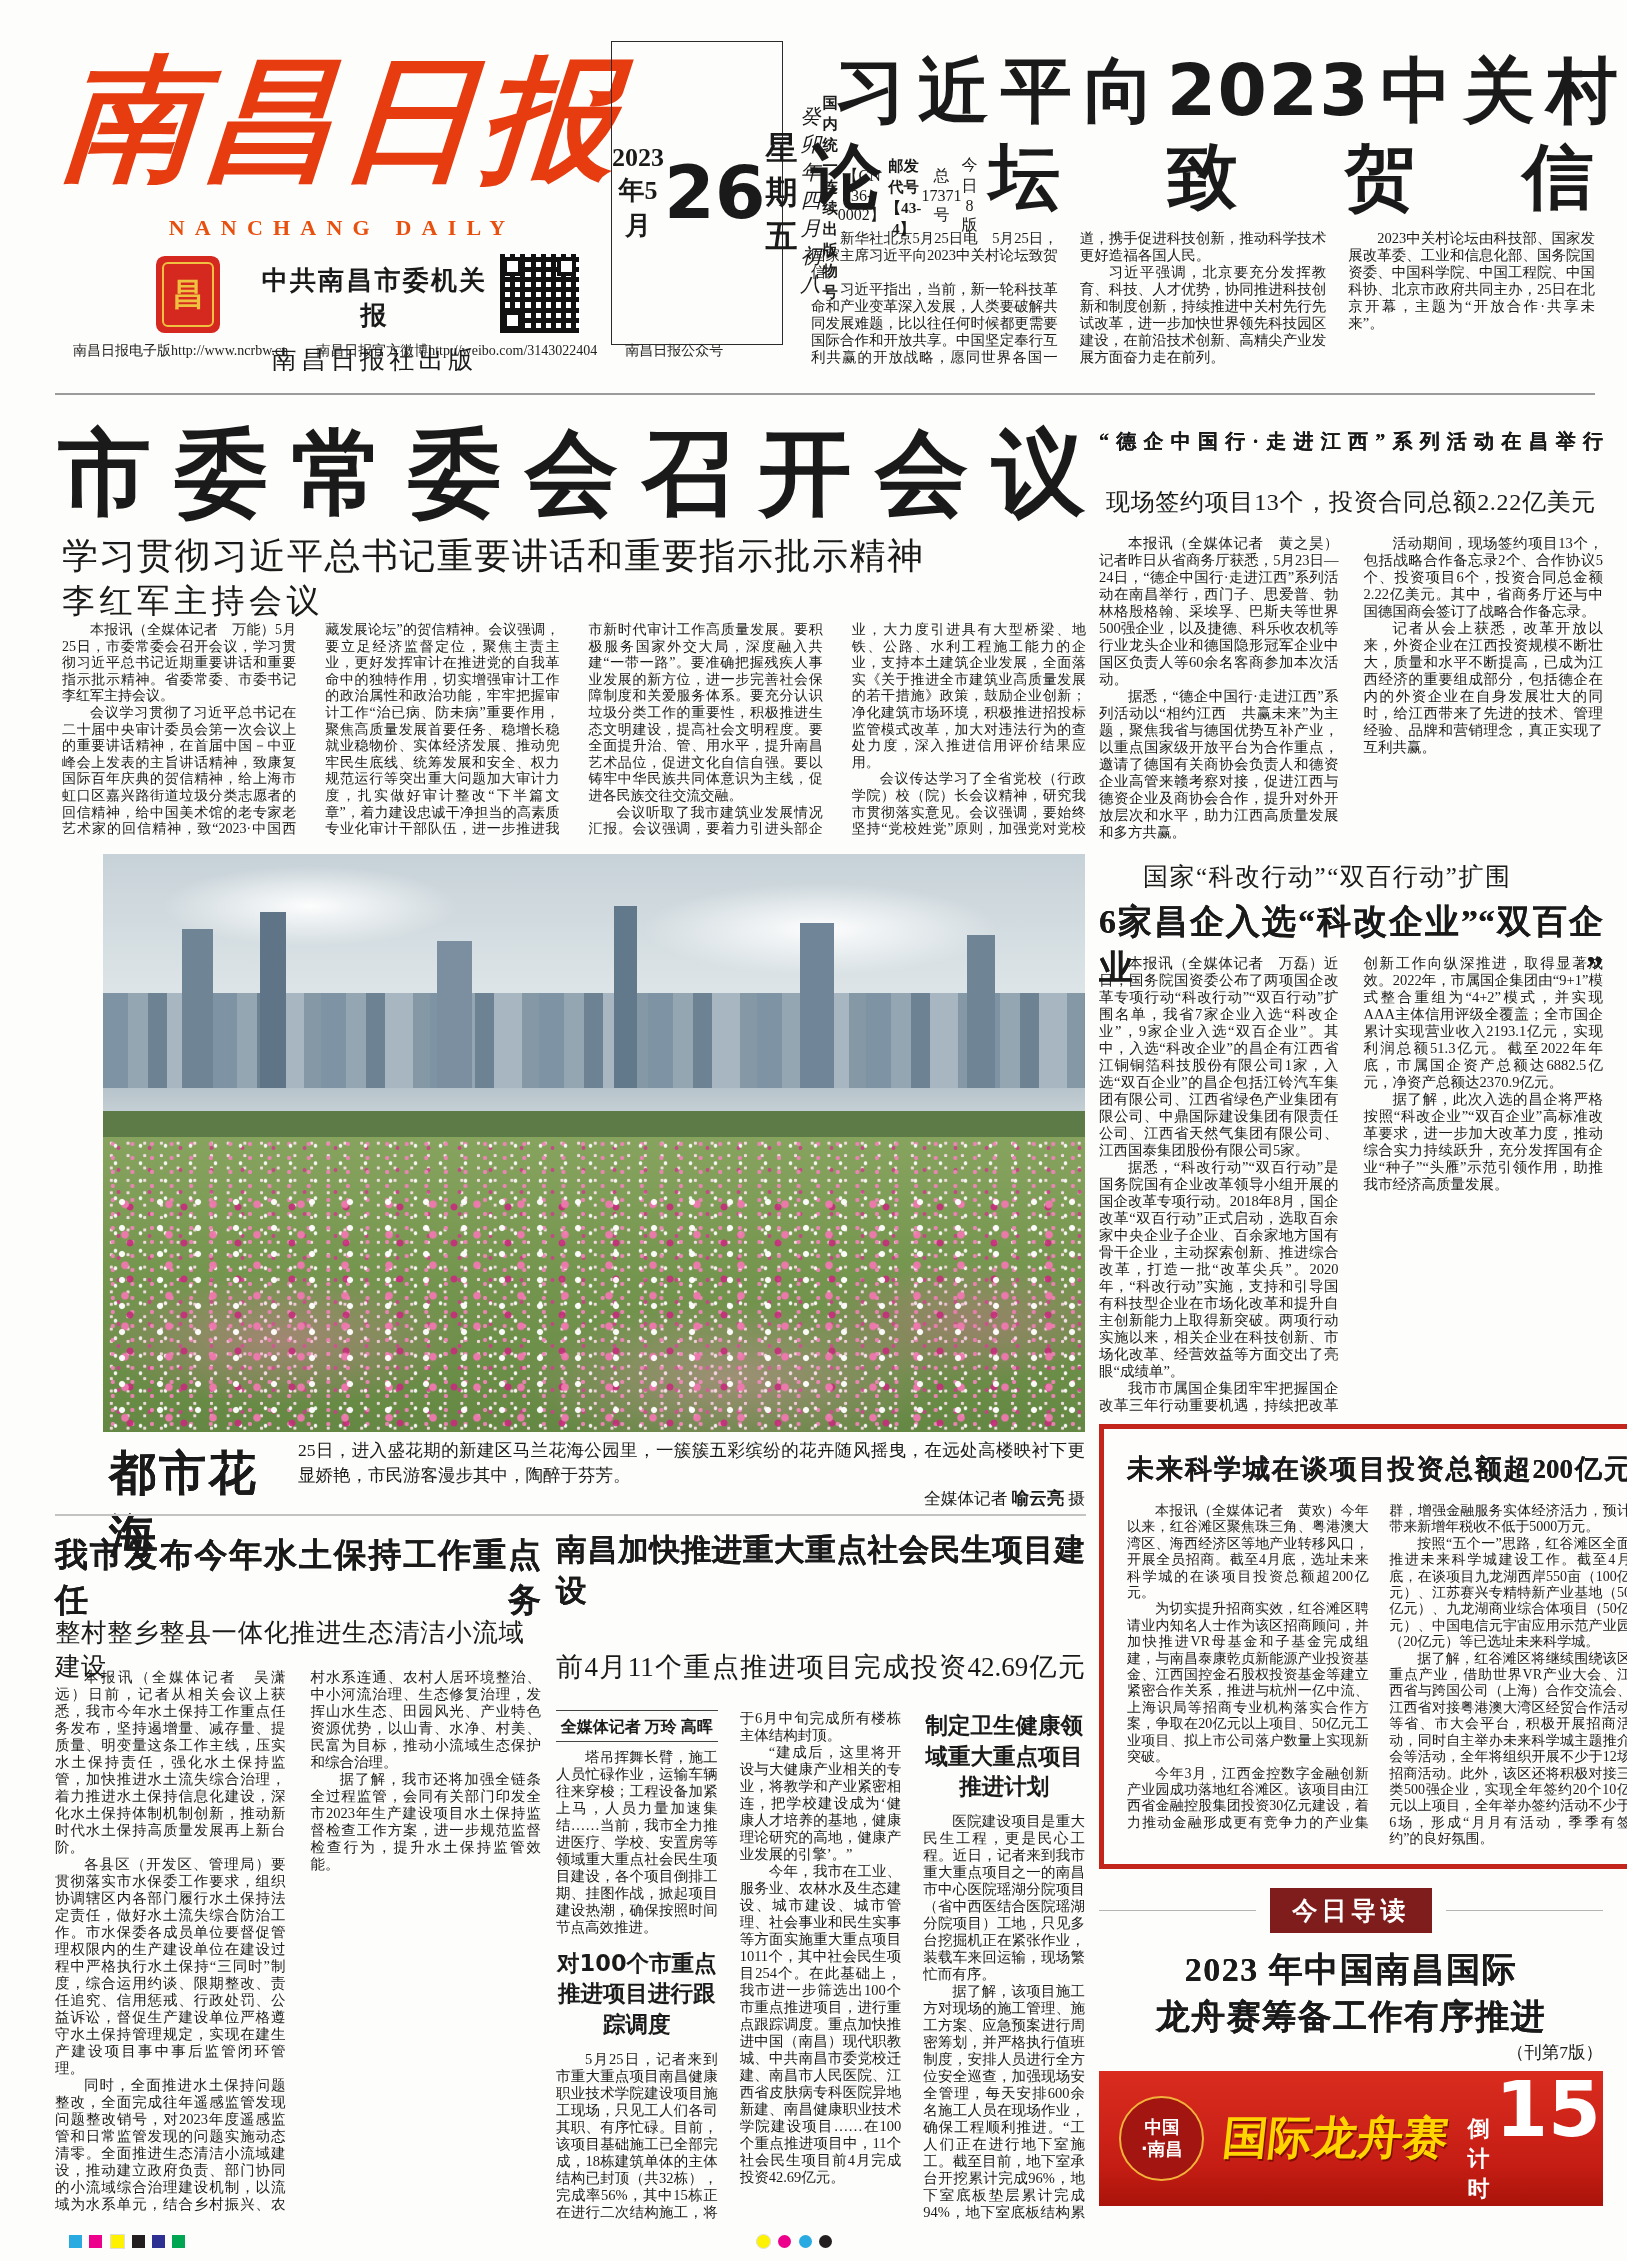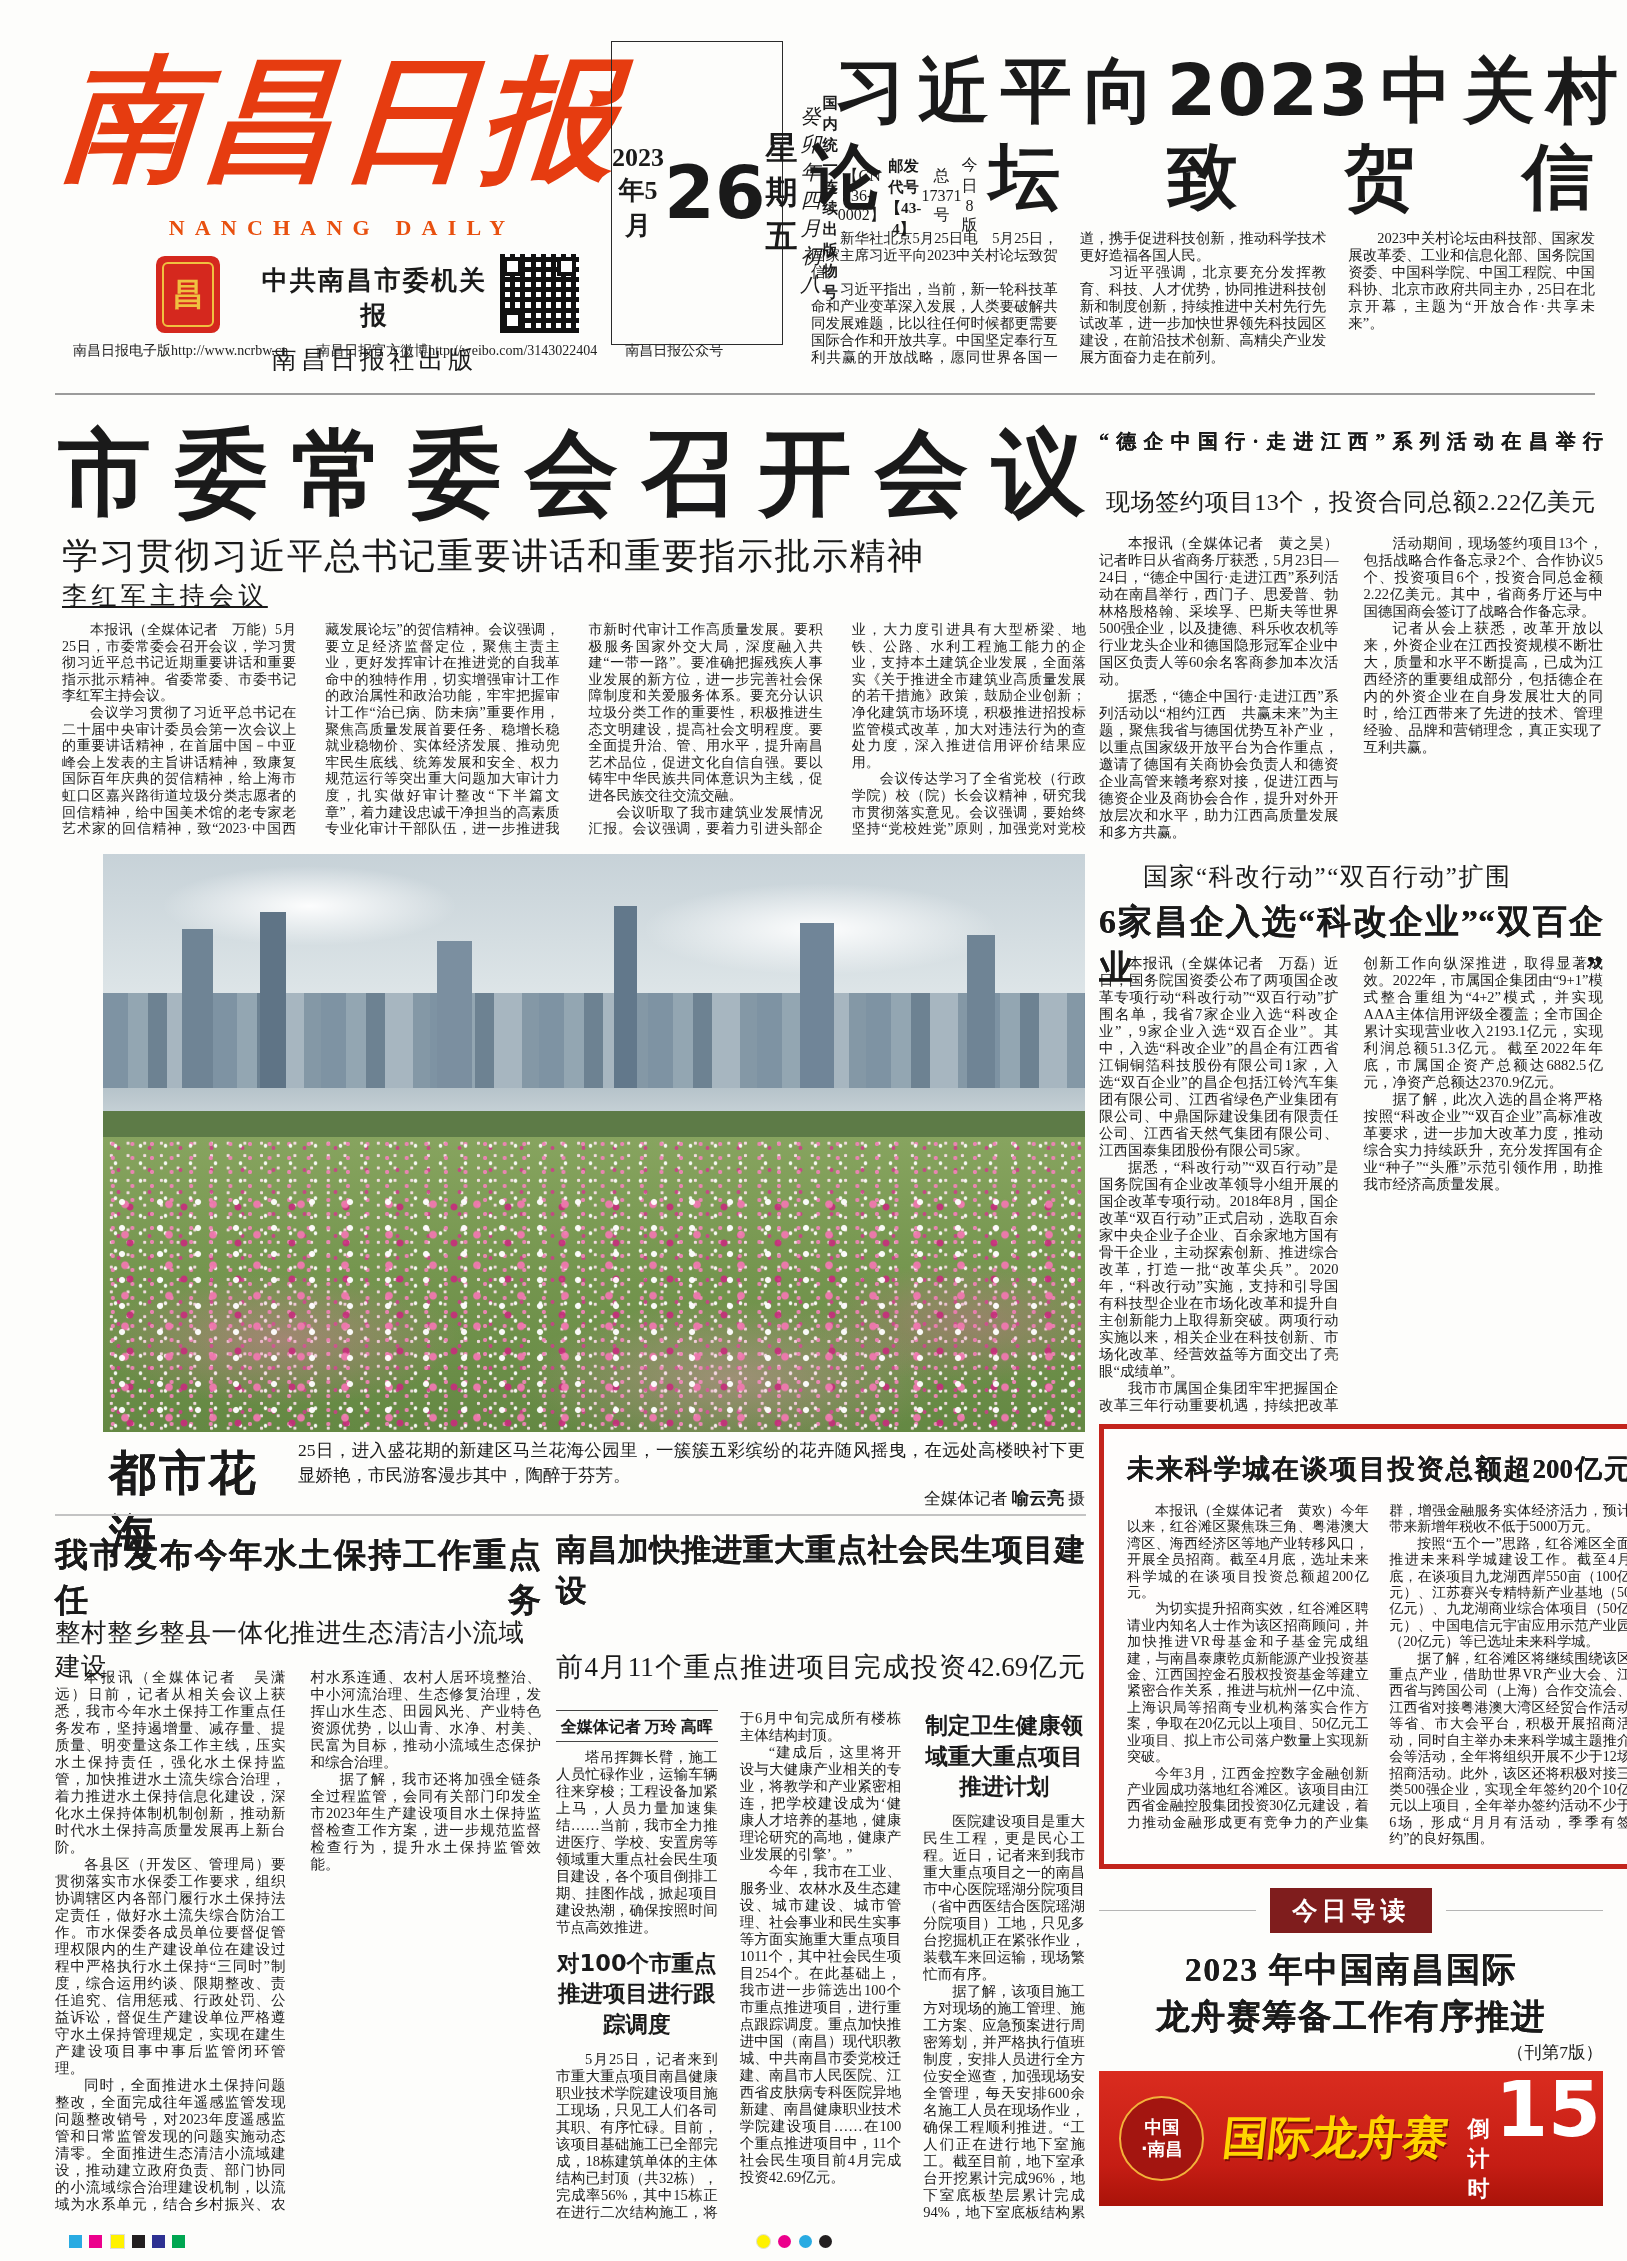--- a/index.html
+++ b/index.html
@@ -32,21 +32,21 @@
   .db-month{font-size:26px;font-weight:bold;}
   .db-day{font-size:73px;line-height:1.05;font-weight:bold;font-family:"DejaVu Sans","Liberation Sans",sans-serif;}
   .db-week{font-size:32px;font-weight:bold;letter-spacing:2.9px;}
   .db-lunar{font-size:20.4px;margin-top:13px;font-style:italic;letter-spacing:1.5px;}
   .db-s{font-size:15.3px;font-weight:bold;margin-top:10.2px;}
   .db-t{font-size:16px;margin-top:5.8px;}
   
   .xi-title{font-size:71px;line-height:83px;font-weight:900;letter-spacing:1.5px;}
   .main-title{font-size:93px;line-height:1.2;font-weight:900;}
   .main-sub1{font-size:36px;letter-spacing:1.5px;}
-  .main-sub2{font-size:25px;letter-spacing:4.4px;text-decoration:underline;}
+  .main-sub2{font-size:33px;letter-spacing:4.4px;}
   .rail-title{font-size:20px;}
   .rail-sub{font-size:24px;text-align:center;letter-spacing:0.7px;}
   .kicker{font-size:25px;letter-spacing:1.5px;text-indent:44px;}
   .kg-title{font-size:34px;}
   .hairline{background:#9b9b9b;height:1.5px;}
   
   .photo{overflow:hidden;background:#dfe6e9;}
   .ph-sky{left:0;top:0;width:100%;height:40%;background:linear-gradient(180deg,#c7d2d8 0%,#dbe3e6 55%,#eef1f2 100%);}
   .cloud{border-radius:50%;background:radial-gradient(closest-side,rgba(255,255,255,.95),rgba(255,255,255,0));}
   .ph-band{left:0;top:24%;width:100%;height:17%;

